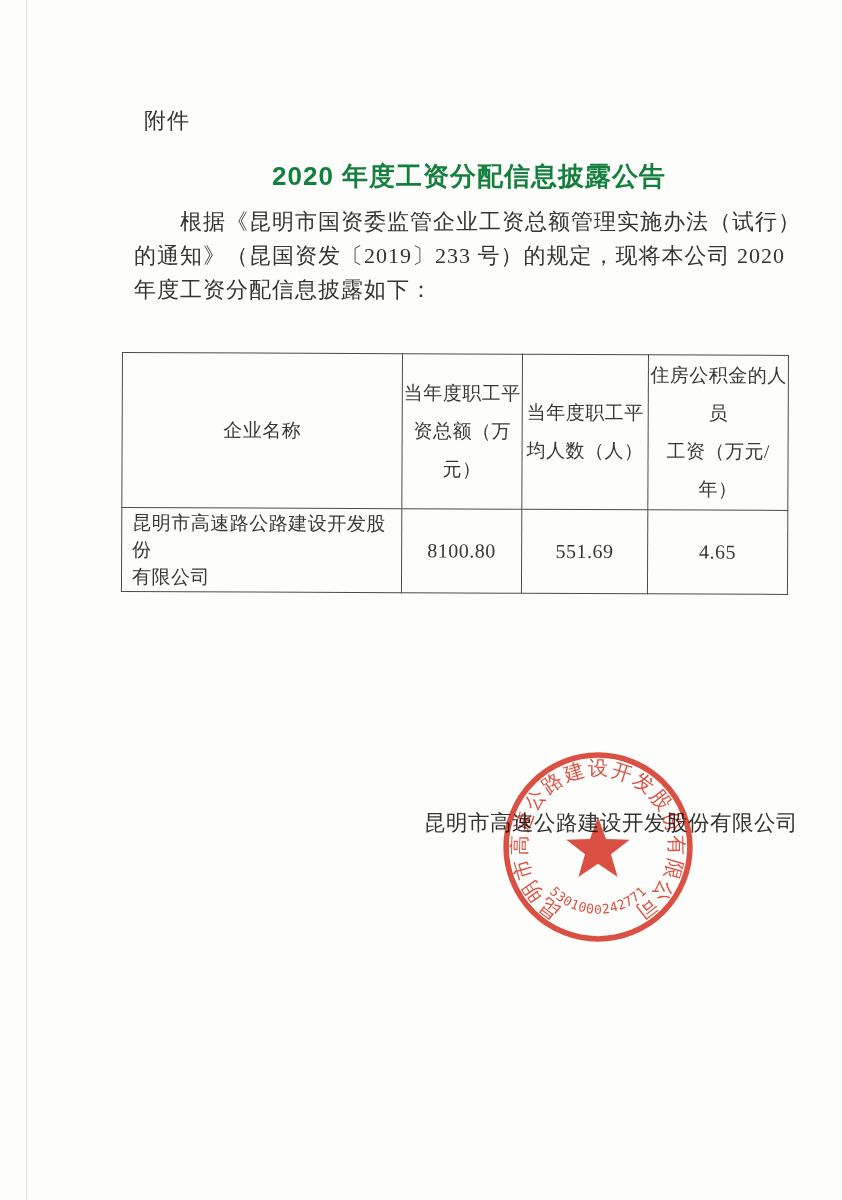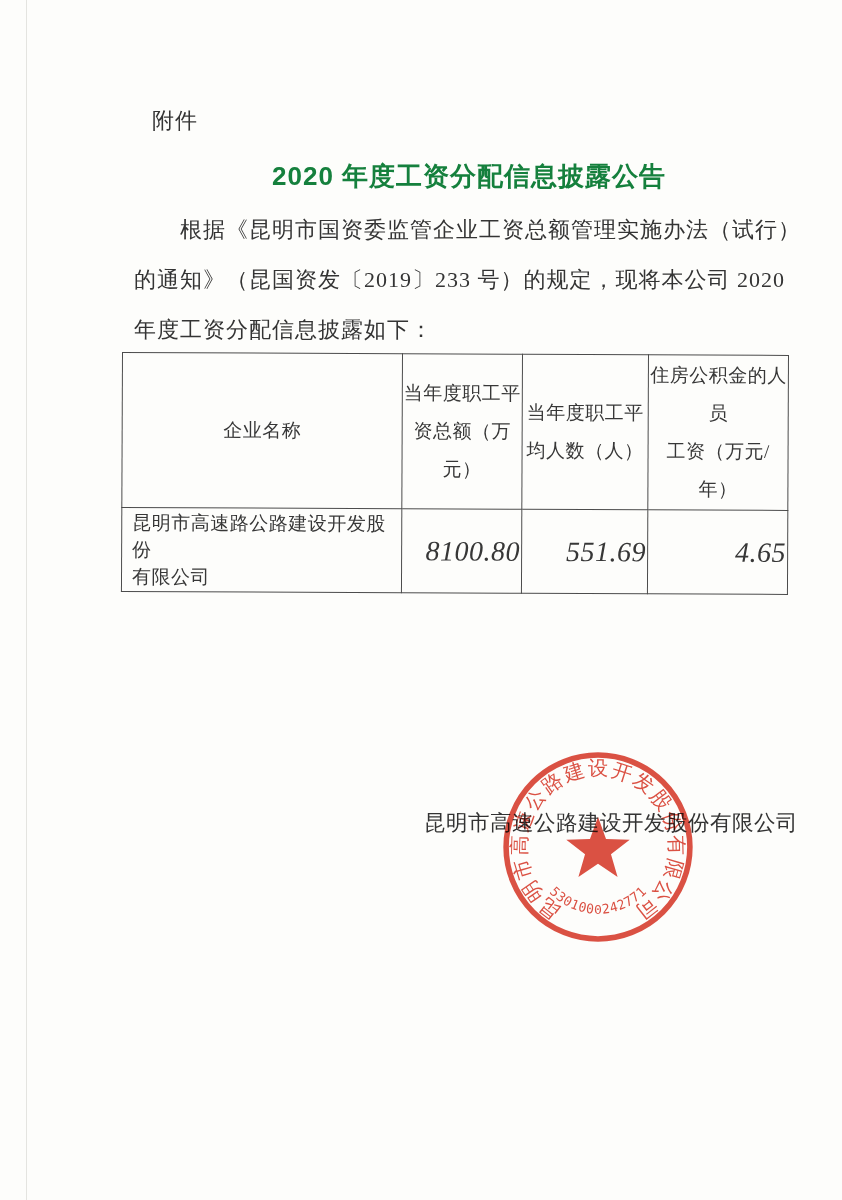--- a/index.html
+++ b/index.html
@@ -14,42 +14,42 @@
     color: #3a3a3a;
   }
   .paper-edge {
     position: absolute;
     left: 26px; top: 0; bottom: 0;
     width: 1px;
     background: rgba(140, 140, 128, 0.22);
   }
   .attachment {
     position: absolute;
-    left: 152px; top: 106px;
+    left: 144px; top: 106px;
     font-size: 22px;
     color: #353535;
     letter-spacing: 1px;
   }
   .doc-title {
     position: absolute;
     left: 272px; top: 159px;
     font-family: "Liberation Sans", "DejaVu Sans", sans-serif;
     font-weight: 700;
     font-size: 26px;
     color: #15803d;
     letter-spacing: 1px;
     white-space: nowrap;
   }
   .body-para {
     position: absolute;
     left: 134px; top: 205px;
     width: 676px;
     margin: 0;
     font-size: 22px;
-    line-height: 50px;
+    line-height: 34px;
     letter-spacing: 1px;
     white-space: pre-line;
     color: #343434;
   }
   .table-wrap {
     position: absolute;
     left: 122px; top: 352px;
     transform: rotate(0.25deg);
     transform-origin: left top;
   }
@@ -79,24 +79,23 @@
   }
   td.cell-company {
     font-size: 19px;
     line-height: 27px;
     padding-left: 10px;
     text-align: left;
     white-space: pre-line;
     letter-spacing: 0.5px;
   }
   td.cell-num {
-    font-size: 28px;
-    text-align: right;
+    font-size: 20px;
+    text-align: center;
     letter-spacing: 0.5px;
-    font-style: italic;
   }
   .notes {
     position: absolute;
     left: 123px; top: 561px;
     width: 676px;
     margin: 0;
     font-size: 17.5px;
     line-height: 34px;
     white-space: pre-line;
     color: #3c3c3c;

